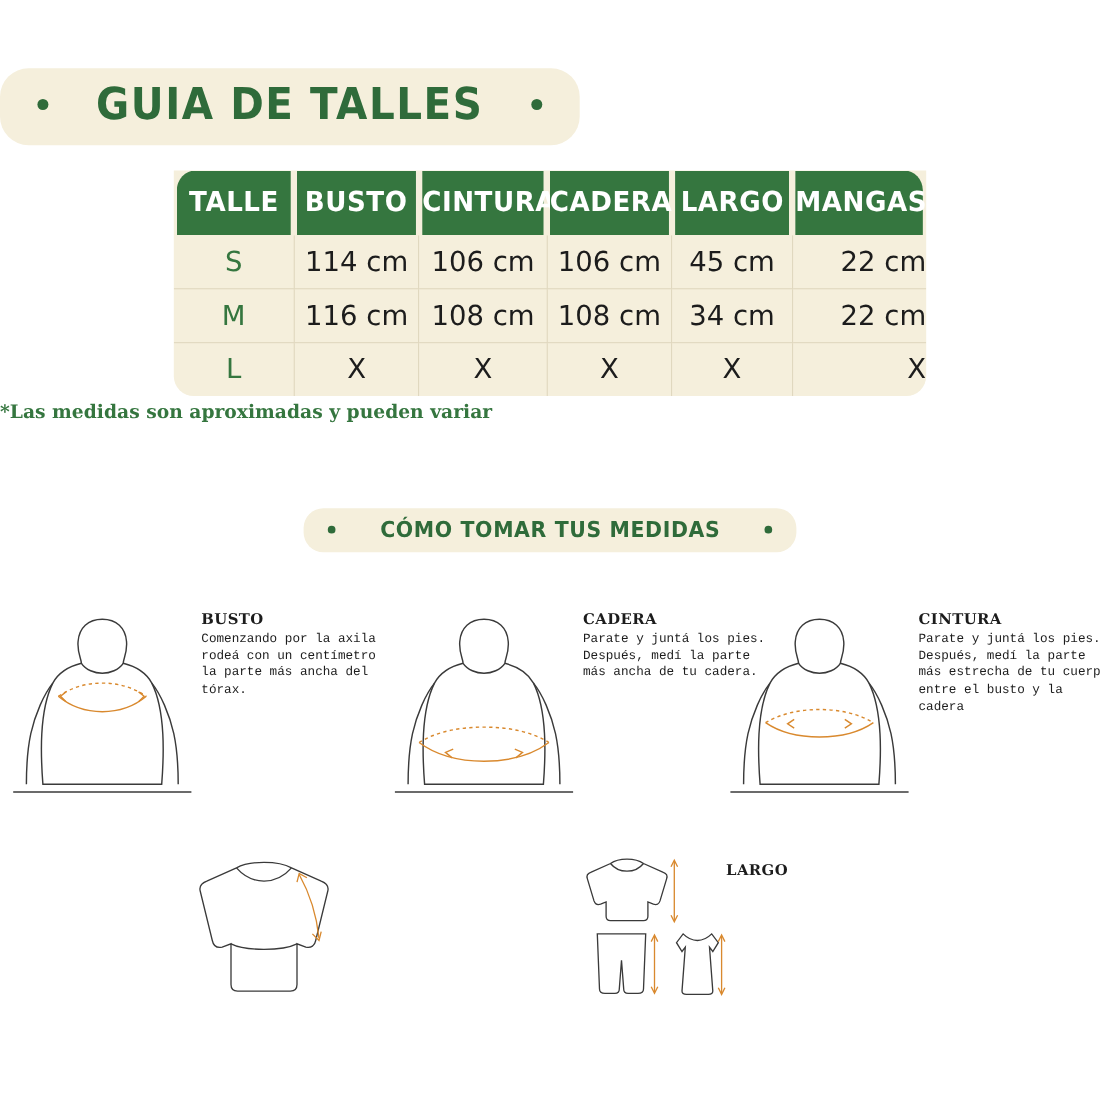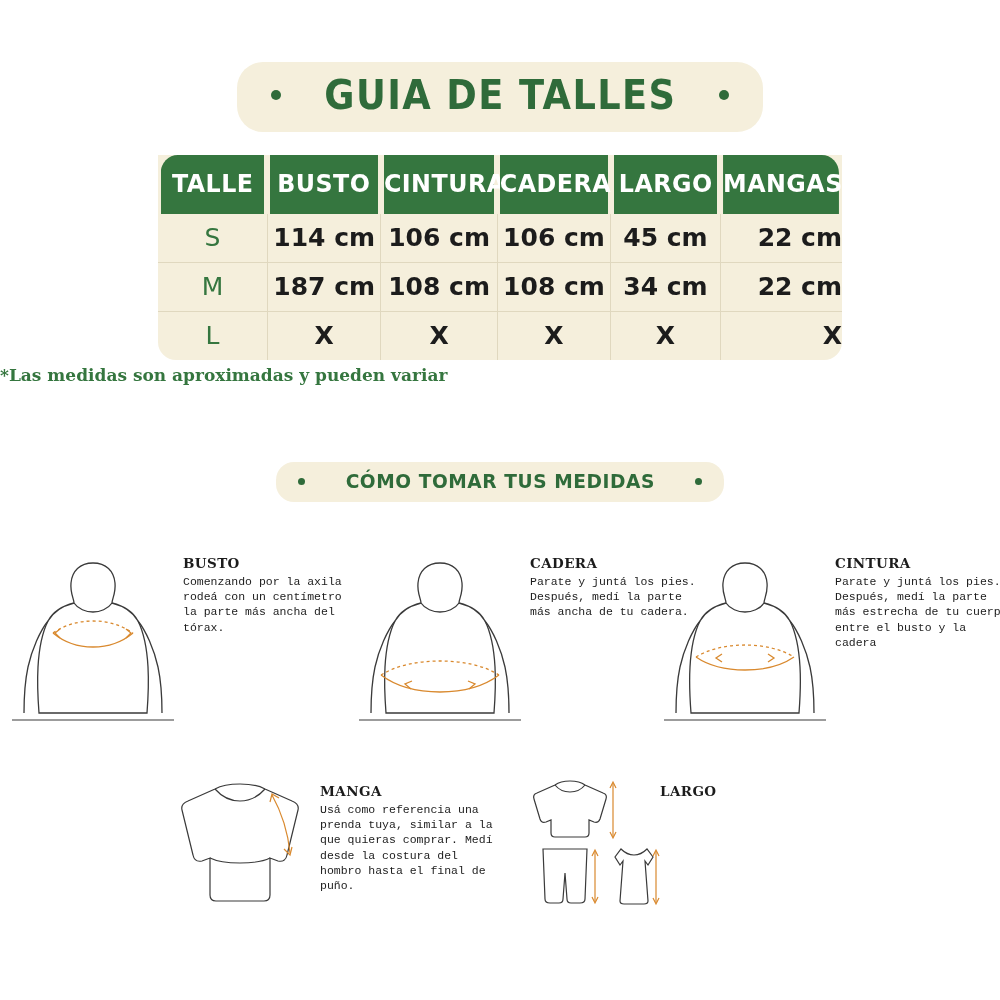--- a/index.html
+++ b/index.html
@@ -16,21 +16,21 @@
     overflow: hidden;
   }
 
   
   .title-wrap {
     position: absolute;
     top: 62px;
     left: 0;
     width: 1000px;
     display: flex;
-    justify-content: center;
+    justify-content: flex-start;
   }
   .title-pill {
     background: #f5efdc;
     border-radius: 26px;
     padding: 10px 34px 14px 34px;
     display: flex;
     align-items: center;
     gap: 28px;
   }
   .title-dot {
@@ -78,21 +78,21 @@
   }
   table.size-table thead tr {
     border-radius: 23px;
   }
   table.size-table thead th:first-child { border-top-left-radius: 18px; }
   table.size-table thead th:last-child { border-top-right-radius: 18px; }
 
   table.size-table tbody td {
     text-align: center;
     font-family: "DejaVu Sans", sans-serif;
-    font-weight: bold;
+    font-weight: normal;
     font-size: 25px;
     color: #1c1c1c;
     padding: 9px 0 10px 0;
     border-bottom: 1px solid #e0d8bf;
     border-right: 1px solid #e0d8bf;
   }
   table.size-table tbody tr:last-child td { border-bottom: none; }
   table.size-table tbody td:last-child { border-right: none; text-align: right; }
   table.size-table tbody td.size-cell {
     color: #35763f;
@@ -203,21 +203,21 @@
       <tr>
         <td class="size-cell">S</td>
         <td>114 cm</td>
         <td>106 cm</td>
         <td>106 cm</td>
         <td>45 cm</td>
         <td>22 cm</td>
       </tr>
       <tr>
         <td class="size-cell">M</td>
-        <td>187 cm</td>
+        <td>116 cm</td>
         <td>108 cm</td>
         <td>108 cm</td>
         <td>34 cm</td>
         <td>22 cm</td>
       </tr>
       <tr>
         <td class="size-cell">L</td>
         <td>X</td>
         <td>X</td>
         <td>X</td>
@@ -293,24 +293,20 @@
 
 <div class="fig" style="top:775px; left:160px;">
   <svg width="160" height="135" viewBox="0 0 160 135">
     <path class="garment" d="M55 14 C62 10 70 9 80 9 C90 9 98 10 105 14 L132 26 C137 28 139 31 138 35 L127 80 C126 85 123 87 118 86 L110 83 L110 120 C110 124 108 126 104 126 L56 126 C52 126 50 124 50 120 L50 83 L42 86 C37 87 34 85 33 80 L22 35 C21 31 23 28 28 26 Z"></path>
     <path class="garment" d="M55 14 C62 22 70 26 80 26 C90 26 98 22 105 14"></path>
     <path class="garment" d="M50 83 C56 86 66 88 80 88 C94 88 104 86 110 83"></path>
     <path class="arrow" d="M112 20 C122 38 128 58 130 78"></path>
     <path class="arrow" d="M110 27 L112 19 L119 23"></path>
     <path class="arrow" d="M124 74 L130 80 L132 72"></path>
   </svg>
-  <div class="fig-caption" style="top:8px; left:160px; width:185px;">
-    <div class="cap-title">MANGA</div>
-    <div class="cap-body" style="max-width:185px;">Usá como referencia una prenda tuya, similar a la que quieras comprar. Medí desde la costura del hombro hasta el final de puño.</div>
-  </div>
 </div>
 
 <div class="fig" style="top:775px; left:525px;">
   <svg width="135" height="135" viewBox="0 0 135 135">
 
     <path class="garment" d="M30 10 C34 7 39 6 45 6 C51 6 56 7 60 10 L78 18 C81 19 82 21 81 24 L75 44 C74 47 72 48 69 47 L64 45 L64 58 C64 61 63 62 60 62 L30 62 C27 62 26 61 26 58 L26 45 L21 47 C18 48 16 47 15 44 L9 24 C8 21 9 19 12 18 Z"></path>
     <path class="garment" d="M30 10 C34 15 39 17 45 17 C51 17 56 15 60 10"></path>
     <path class="arrow" d="M88 8 L88 62"></path>
     <path class="arrow" d="M85 13 L88 7 L91 13"></path>
     <path class="arrow" d="M85 57 L88 63 L91 57"></path>

